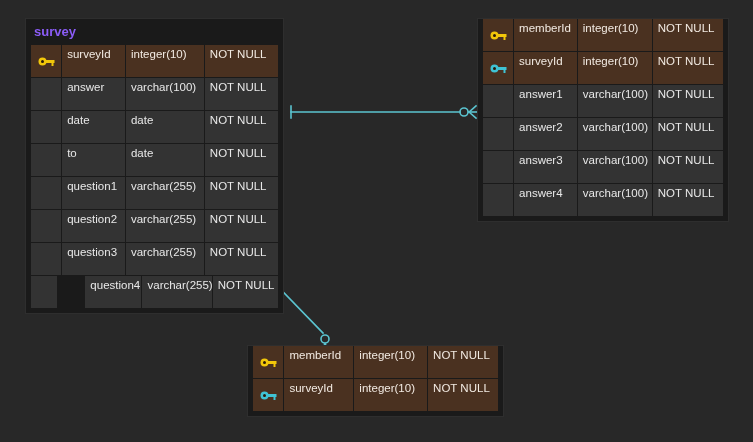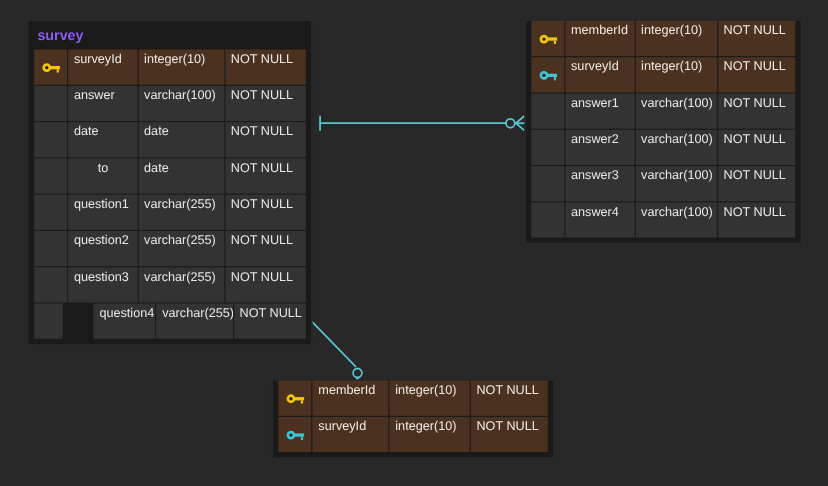--- a/index.html
+++ b/index.html
@@ -129,21 +129,21 @@
             <div class="cell" style="width: 77px;">NOT NULL</div>
           </div>
           <div class="er-row">
             <div class="cell keycol" style="width: 32px;"></div>
             <div class="cell" style="width: 66px;">date</div>
             <div class="cell" style="width: 82px;">date</div>
             <div class="cell" style="width: 77px;">NOT NULL</div>
           </div>
           <div class="er-row">
             <div class="cell keycol" style="width: 32px;"></div>
-            <div class="cell" style="width: 66px; text-align: center;">to</div>
+            <div class="cell" style="width: 66px;">to</div>
             <div class="cell" style="width: 82px;">date</div>
             <div class="cell" style="width: 77px;">NOT NULL</div>
           </div>
           <div class="er-row">
             <div class="cell keycol" style="width: 32px;"></div>
             <div class="cell" style="width: 66px;">question1</div>
             <div class="cell" style="width: 82px;">varchar(255)</div>
             <div class="cell" style="width: 77px;">NOT NULL</div>
           </div>
           <div class="er-row">

